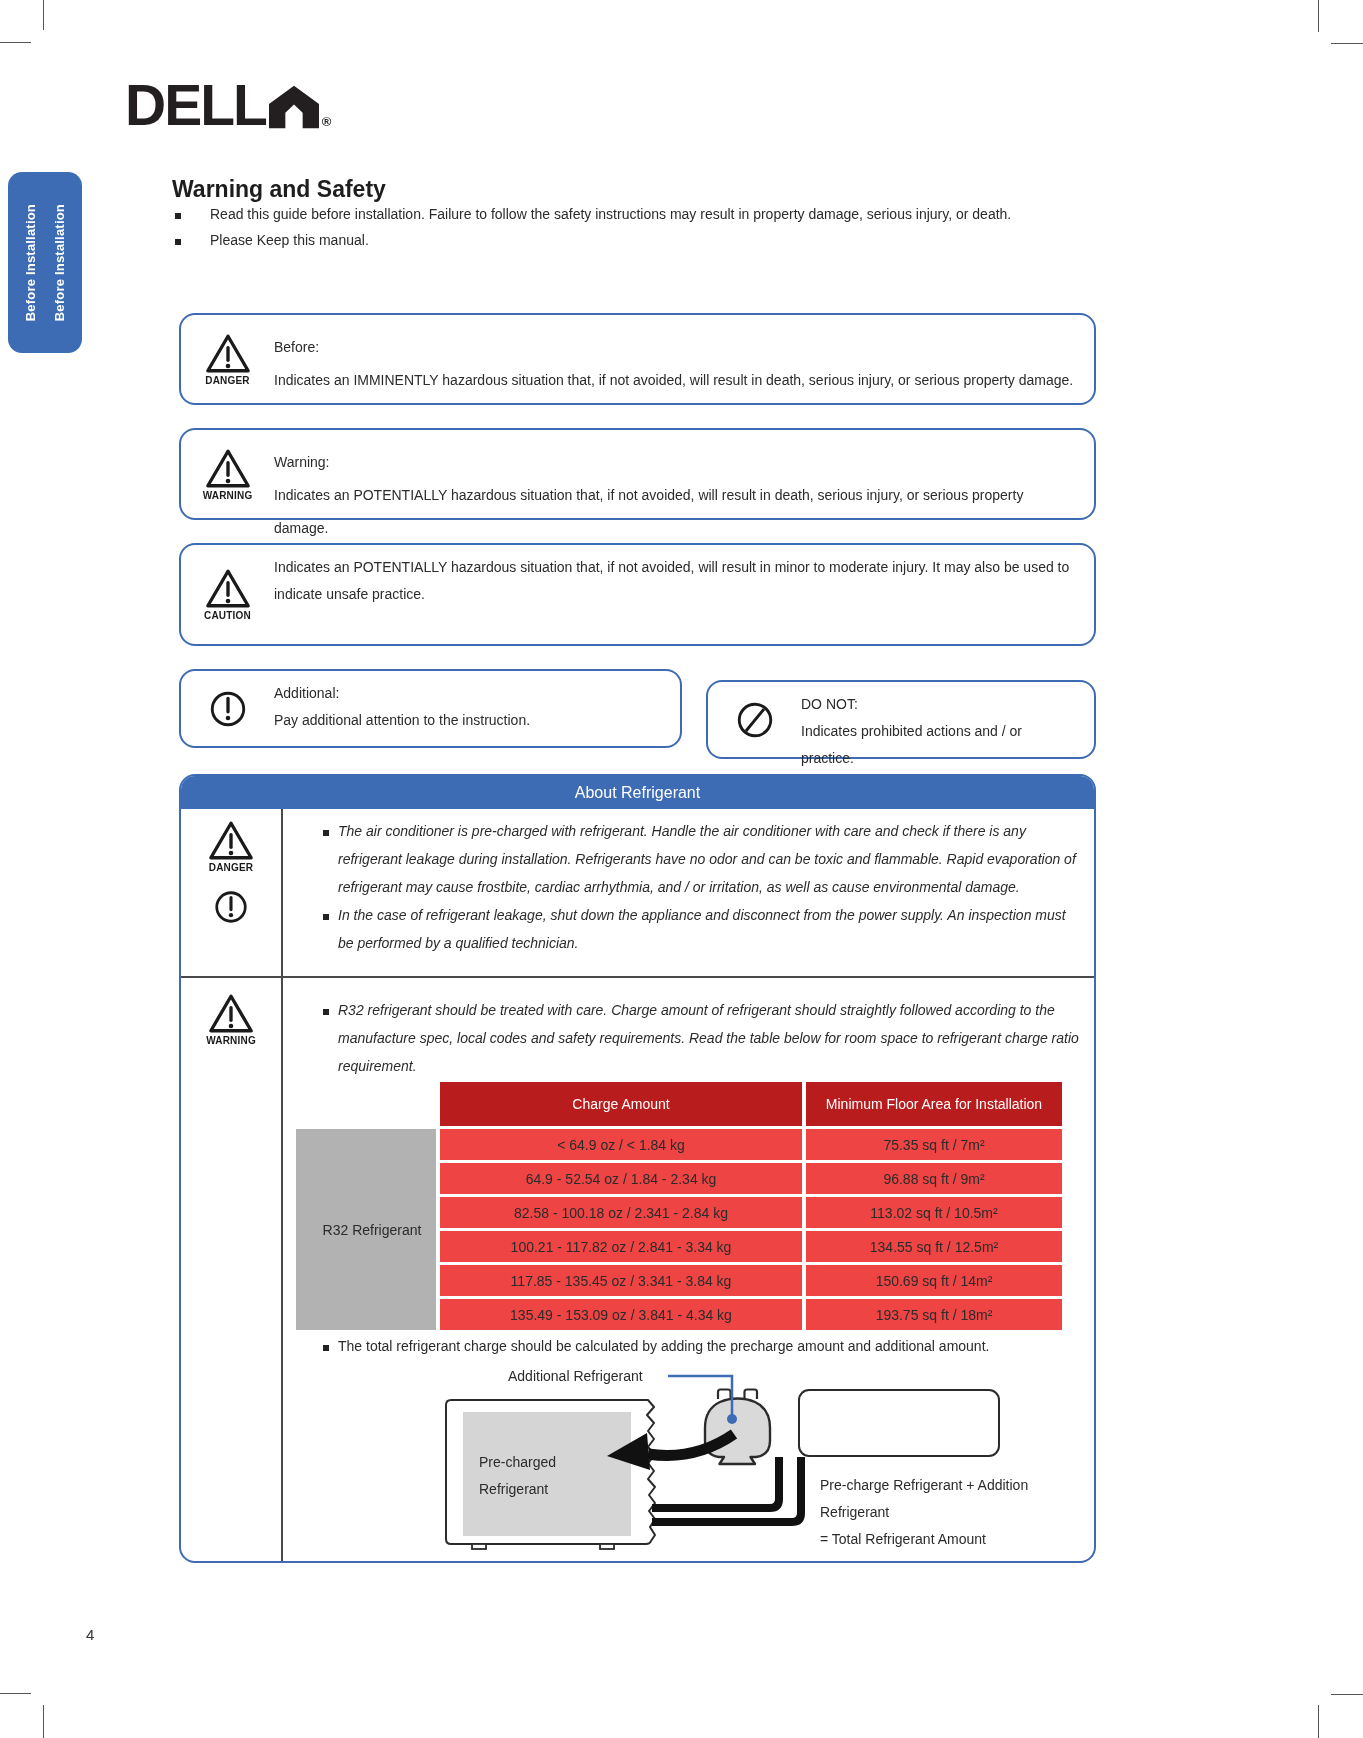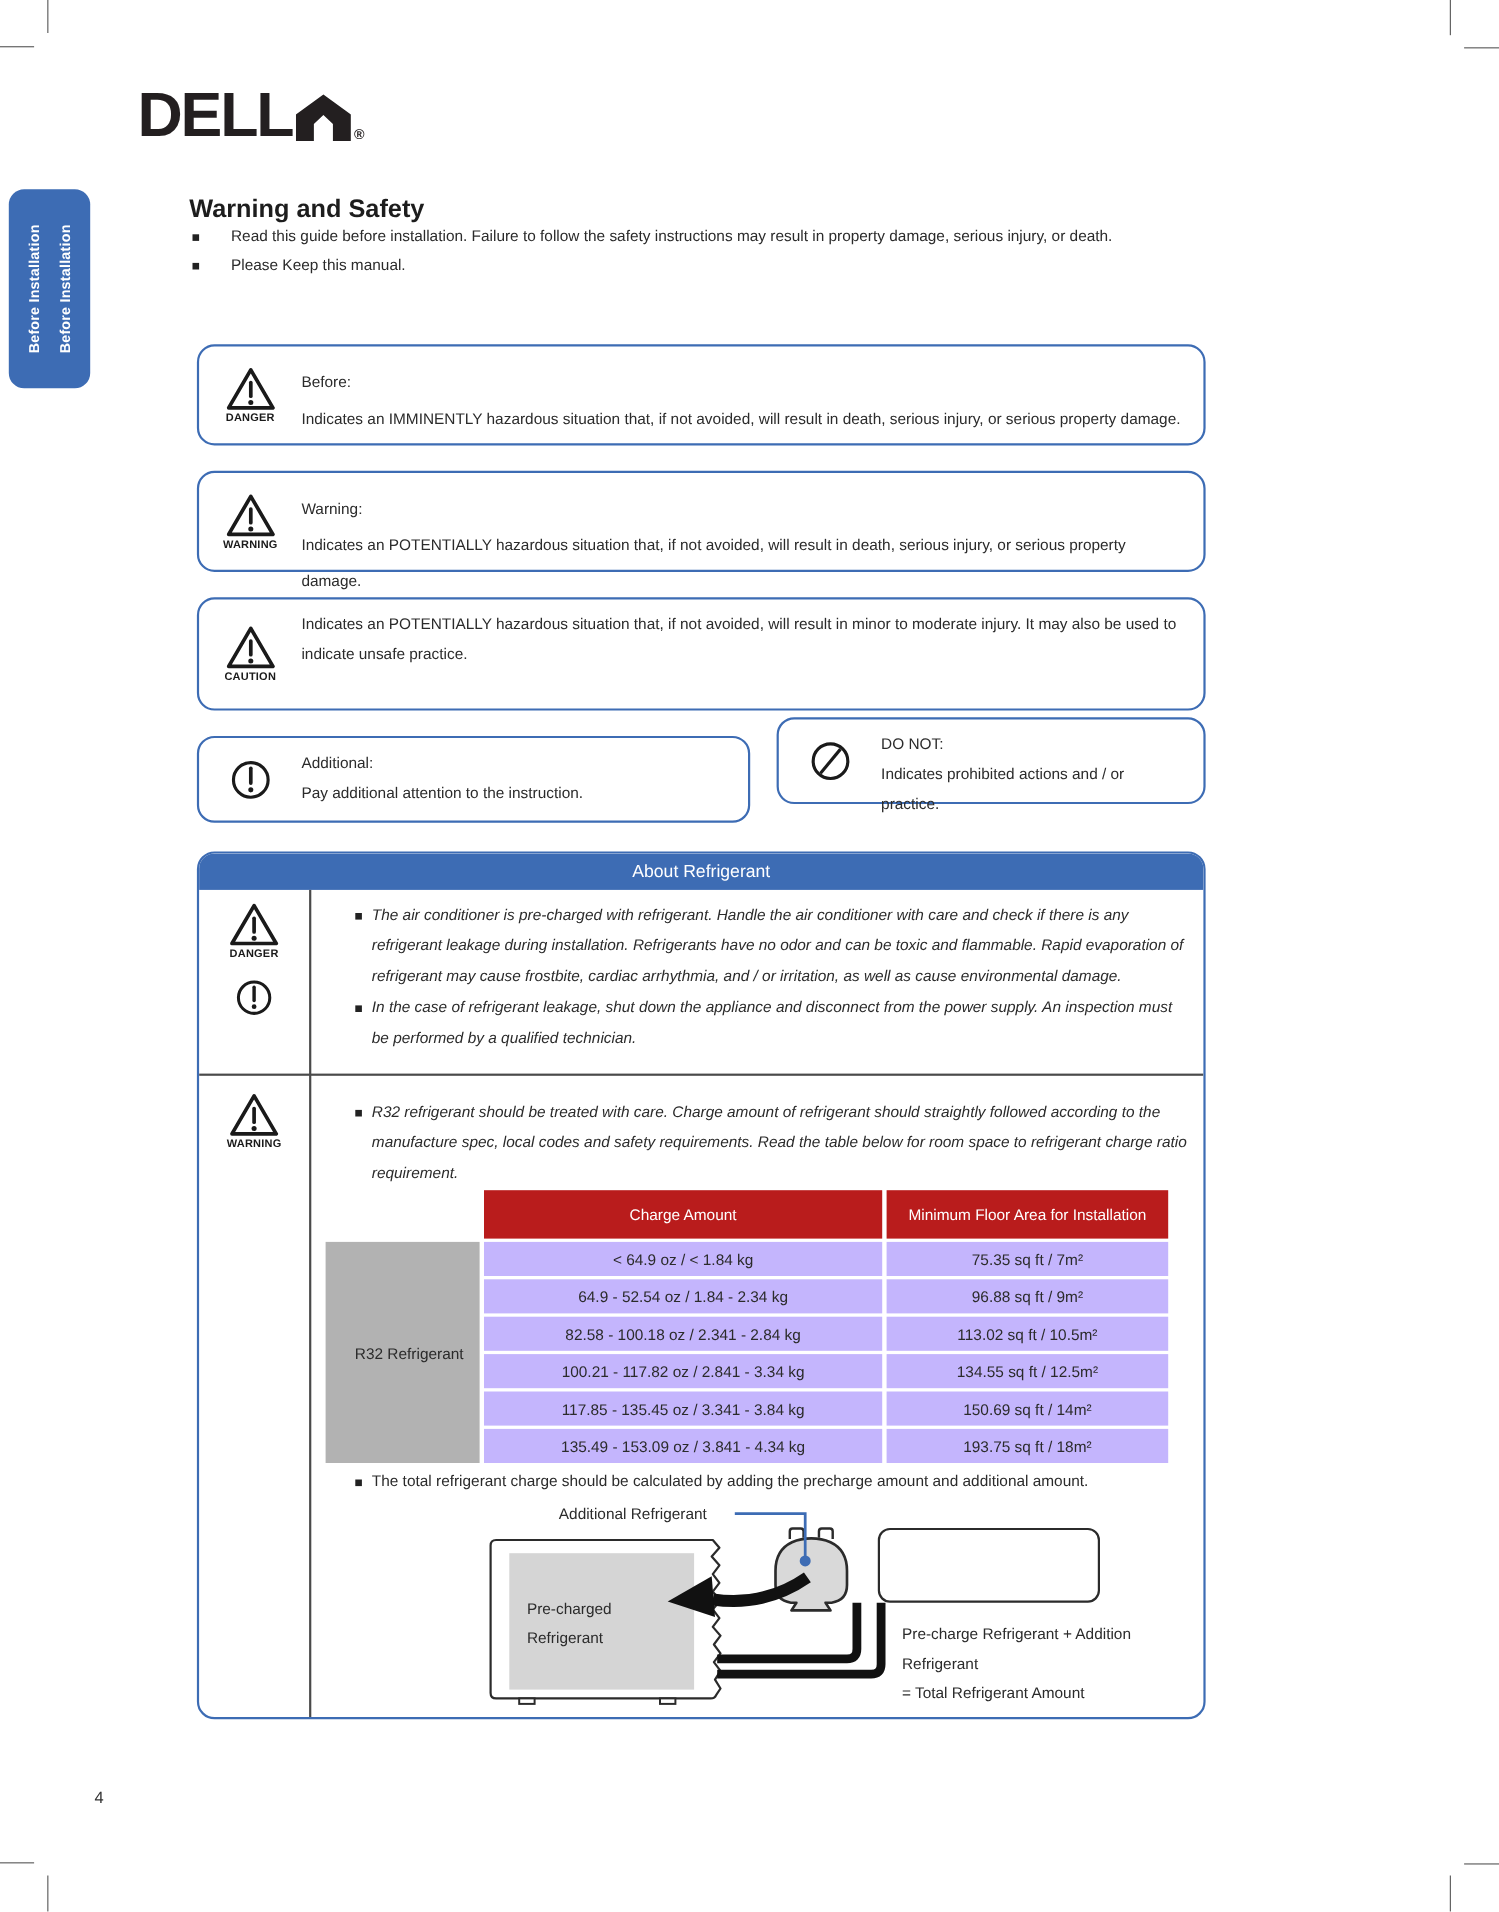--- a/index.html
+++ b/index.html
@@ -35,21 +35,21 @@
   .ib-marker { width:35px; flex-shrink:0; }
   .sq { display:inline-block; width:6px; height:6px; background:#222; margin-top:10px; }
 
   
   .abox { position:absolute; left:179px; width:917px; border:2px solid #3D6CB4; border-radius:16px;
     background:#fff; display:flex; }
   #box-danger { top:313px; height:92px; }
   #box-warning { top:428px; height:92px; }
   #box-caution { top:543px; height:103px; }
   #box-attention { top:669px; height:79px; width:503px; }
-  #box-donot { top:652px; left:706px; width:390px; height:79px; }
+  #box-donot { top:680px; left:706px; width:390px; height:79px; }
   .icol { width:93px; flex-shrink:0; display:flex; flex-direction:column; align-items:center; justify-content:center; }
   .tcol { flex:1; padding-right:16px; font-size:14px; }
   .tcol.big { padding-top:16px; line-height:33px; }
   .tcol.sm { padding-top:9px; line-height:27px; }
   .icon-label { font-size:10px; font-weight:700; letter-spacing:.2px; color:#1a1a1a; margin-top:1px; }
 
   
   #about { position:absolute; left:179px; top:774px; width:917px; height:789px;
     border:2px solid #3D6CB4; border-radius:16px; background:#fff; overflow:hidden; }
   .about-header { height:33px; background:#3D6CB4; color:#fff; font-size:16px;
@@ -66,21 +66,21 @@
   .b-row { display:flex; line-height:28px; font-size:14px; }
   .b-marker { width:15px; flex-shrink:0; }
   .b-marker .sq { margin-top:11px; }
 
   
   #rtable { position:absolute; left:111px; top:303px; border-collapse:separate; border-spacing:4px 3px; }
   #rtable td, #rtable th { font-size:14px; text-align:center; font-weight:400; vertical-align:middle; }
   .th-blue { background:#b91c1c; color:#fff; height:44px; }
   .c-charge { width:362px; }
   .c-area { width:256px; }
-  .cell { background:#c4b5fd; height:31px; color:#2b2b2b; }
+  .cell { background:#ef4444; height:31px; color:#2b2b2b; }
   .r32 { background:#B2B2B2; width:140px; color:#2b2b2b;padding-left:12px; }
 
   .total-row { position:absolute; left:142px; top:556px; width:770px; display:flex; line-height:28px; font-size:14px; }
 
   
   #diagram { position:absolute; left:0; top:586px; width:917px; height:203px; }
   #diag-svg { position:absolute; left:221px; top:0; width:620px; height:200px; }
   .dlbl { position:absolute; font-size:14px; }
   .lbl-additional { left:327px; top:6px; line-height:16px; }
   .lbl-precharged { left:298px; top:87px; line-height:27px; }

